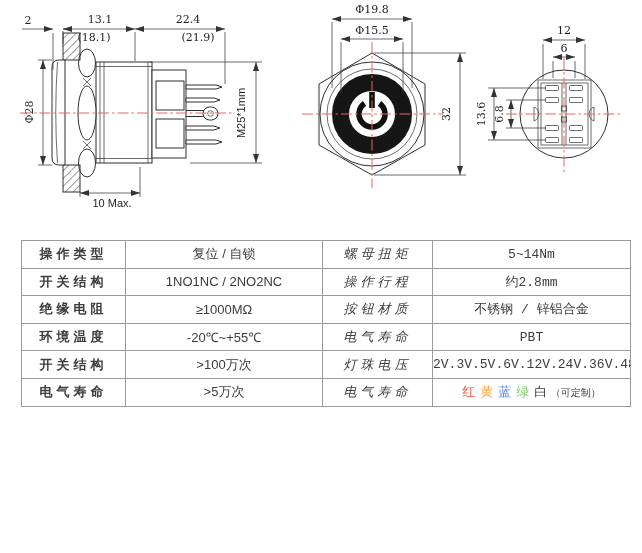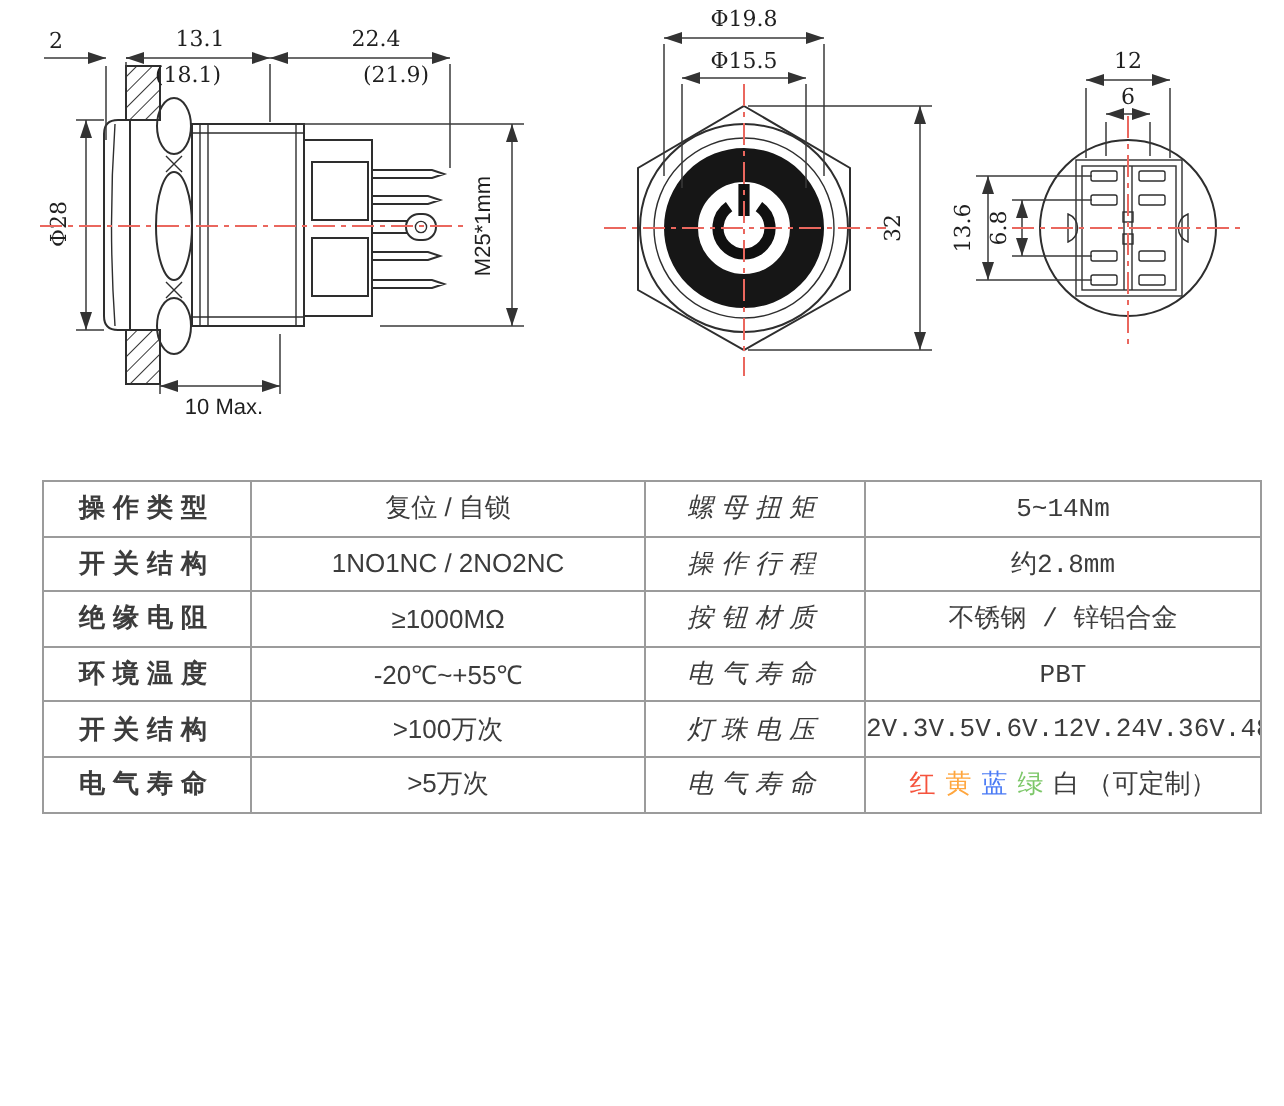--- a/index.html
+++ b/index.html
@@ -20,21 +20,21 @@
   .spec-table-wrap { position:absolute; left:21px; top:240px; }
   table.spec { border-collapse:collapse; table-layout:fixed; width:606px; }
   table.spec td {
     border:1px solid #9b9b9b; height:26.6px; text-align:center; vertical-align:middle;
     font-size:13px; color:#3c3c3c; padding:0; overflow:hidden; white-space:nowrap;
   }
   td.c0 { width:103px;font-weight:bold; } td.c1 { width:196px; } td.c2 { width:109px;font-style:italic; } td.c3 { width:197px;font-family:Liberation Mono, monospace; }
   td.lbl { letter-spacing:4px; padding-left:4px; color:#434343; }
   td.small { font-size:10px; letter-spacing:0; color:#3c3c3c; }
   td.colors span { margin:0 2.5px; letter-spacing:0; }
-  td.colors .note { font-size:13px; margin-left:1px; color:#3c3c3c; }
+  td.colors .note { font-size:10px; margin-left:1px; color:#3c3c3c; }
 </style>
 </head>
 <body>
 
 <div class="sheet">
 
   <svg width="642" height="235" viewBox="0 0 642 235">
     <defs>
       <marker id="arr" markerWidth="10" markerHeight="8" refX="9.5" refY="4" orient="auto-start-reverse" markerUnits="userSpaceOnUse">
         <path d="M0.5,1 L9.5,4 L0.5,7 Z" fill="#333"></path>

